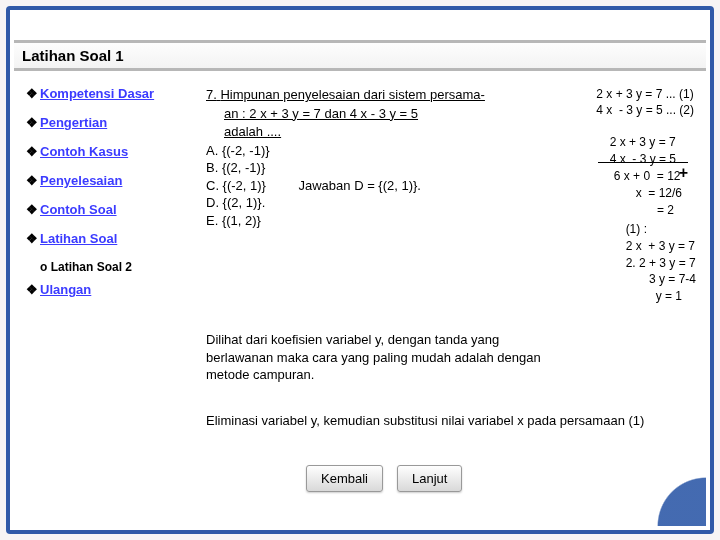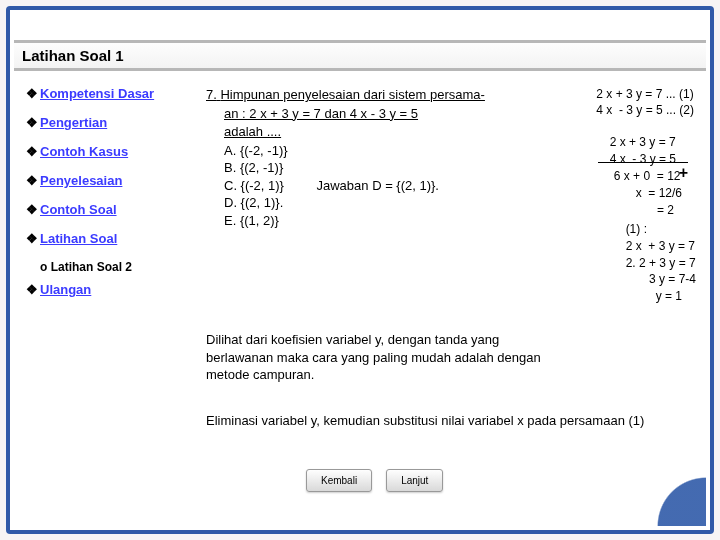--- a/index.html
+++ b/index.html
@@ -7,32 +7,32 @@
   .frame { position: absolute; left: 6px; top: 6px; right: 6px; bottom: 6px; background: #fff; border-radius: 4px; box-shadow: inset 0 0 0 4px #2f5aa8, inset 0 0 0 6px #fff; overflow: hidden; }
   .titlebar { position: absolute; left: 8px; right: 8px; top: 34px; height: 28px; border-top: 3px solid #b7b7b7; background: linear-gradient(#fdfdfd, #f3f3f3); color: #000; font-weight: bold; font-size: 15px; padding: 4px 8px 0 8px; }
   .rule { position: absolute; left: 8px; right: 8px; top: 62px; height: 3px; background: #b7b7b7; }
   .sidebar { position: absolute; left: 20px; top: 80px; width: 150px; }
   .nav-item { margin: 0 0 14px 0; color: #3b3bff; text-decoration: underline; font-weight: bold; cursor: pointer; }
   .nav-item .dia { color: #000; text-decoration: none; display: inline-block; width: 14px; }
   .sub { margin-left: 14px; margin-bottom: 8px; color: #000; font-weight: bold; font-size: 12px; }
   .sub .check { color: #c00000; font-weight: bold; font-size: 14px; margin-left: 4px; }
   .content { position: absolute; left: 200px; top: 80px; right: 14px; bottom: 60px; line-height: 1.35; }
   .q-line { margin-bottom: 1px; text-decoration: underline; }
-  .opts { margin-left: 18px; }
+  .opts { }
   .answer { font-weight: normal; }
   .topright { position: absolute; right: 20px; top: 80px; font-size: 12px; line-height: 1.35; text-align: left; white-space: pre; }
   .calc2 { position: absolute; right: 38px; top: 128px; font-size: 12px; line-height: 1.4; text-align: left; white-space: pre; }
   .plus { position: absolute; right: 26px; top: 158px; font-weight: bold; font-size: 16px; }
   .hr-calc { position: absolute; right: 26px; top: 156px; width: 90px; border-top: 1px solid #000; }
   .calc3 { position: absolute; right: 32px; top: 162px; font-size: 12px; line-height: 1.4; text-align: center; white-space: pre; }
   .calc4 { position: absolute; right: 18px; top: 215px; font-size: 12px; line-height: 1.4; text-align: left; white-space: pre; }
   .para2 { margin-top: 102px; width: 360px; }
   .para3 { margin-top: 28px; }
   .btnbar { position: absolute; left: 300px; bottom: 42px; display: flex; gap: 14px; }
-  .btn { background: linear-gradient(#fefefe, #d9d9d9); border: 1px solid #999; border-radius: 3px; padding: 5px 14px; font-size: 10px; cursor: pointer; box-shadow: 0 1px 2px rgba(0,0,0,.2); }
+  .btn { background: linear-gradient(#fefefe, #d9d9d9); border: 1px solid #999; border-radius: 3px; padding: 5px 14px; font-size: 13px; cursor: pointer; box-shadow: 0 1px 2px rgba(0,0,0,.2); }
   .corner-arc { position: absolute; right: 8px; bottom: 8px; width: 110px; height: 80px; background: radial-gradient(circle at 100% 100%, #2f5aa8 0%, #2f5aa8 35%, rgba(47,90,168,0) 36%); pointer-events: none; opacity: .9; }
 </style>
 </head>
 <body>
 
 <div class="frame">
 
   <div class="titlebar">Latihan Soal 1</div>
   <div class="rule"></div>
 

